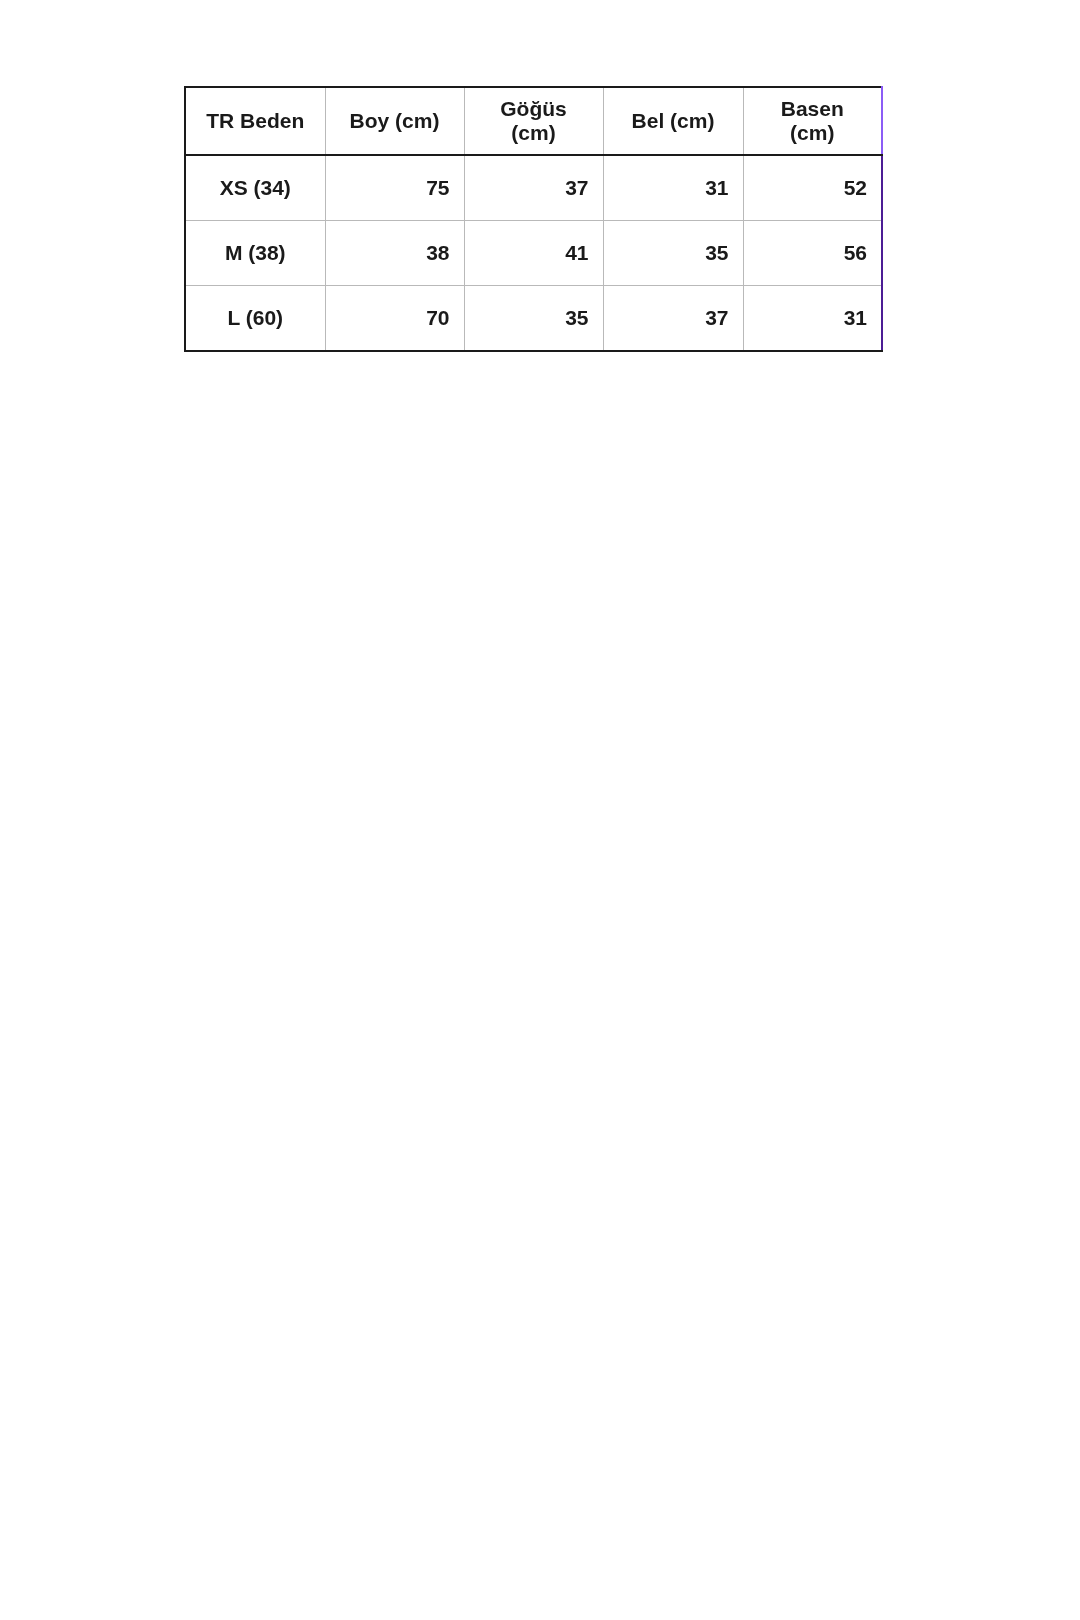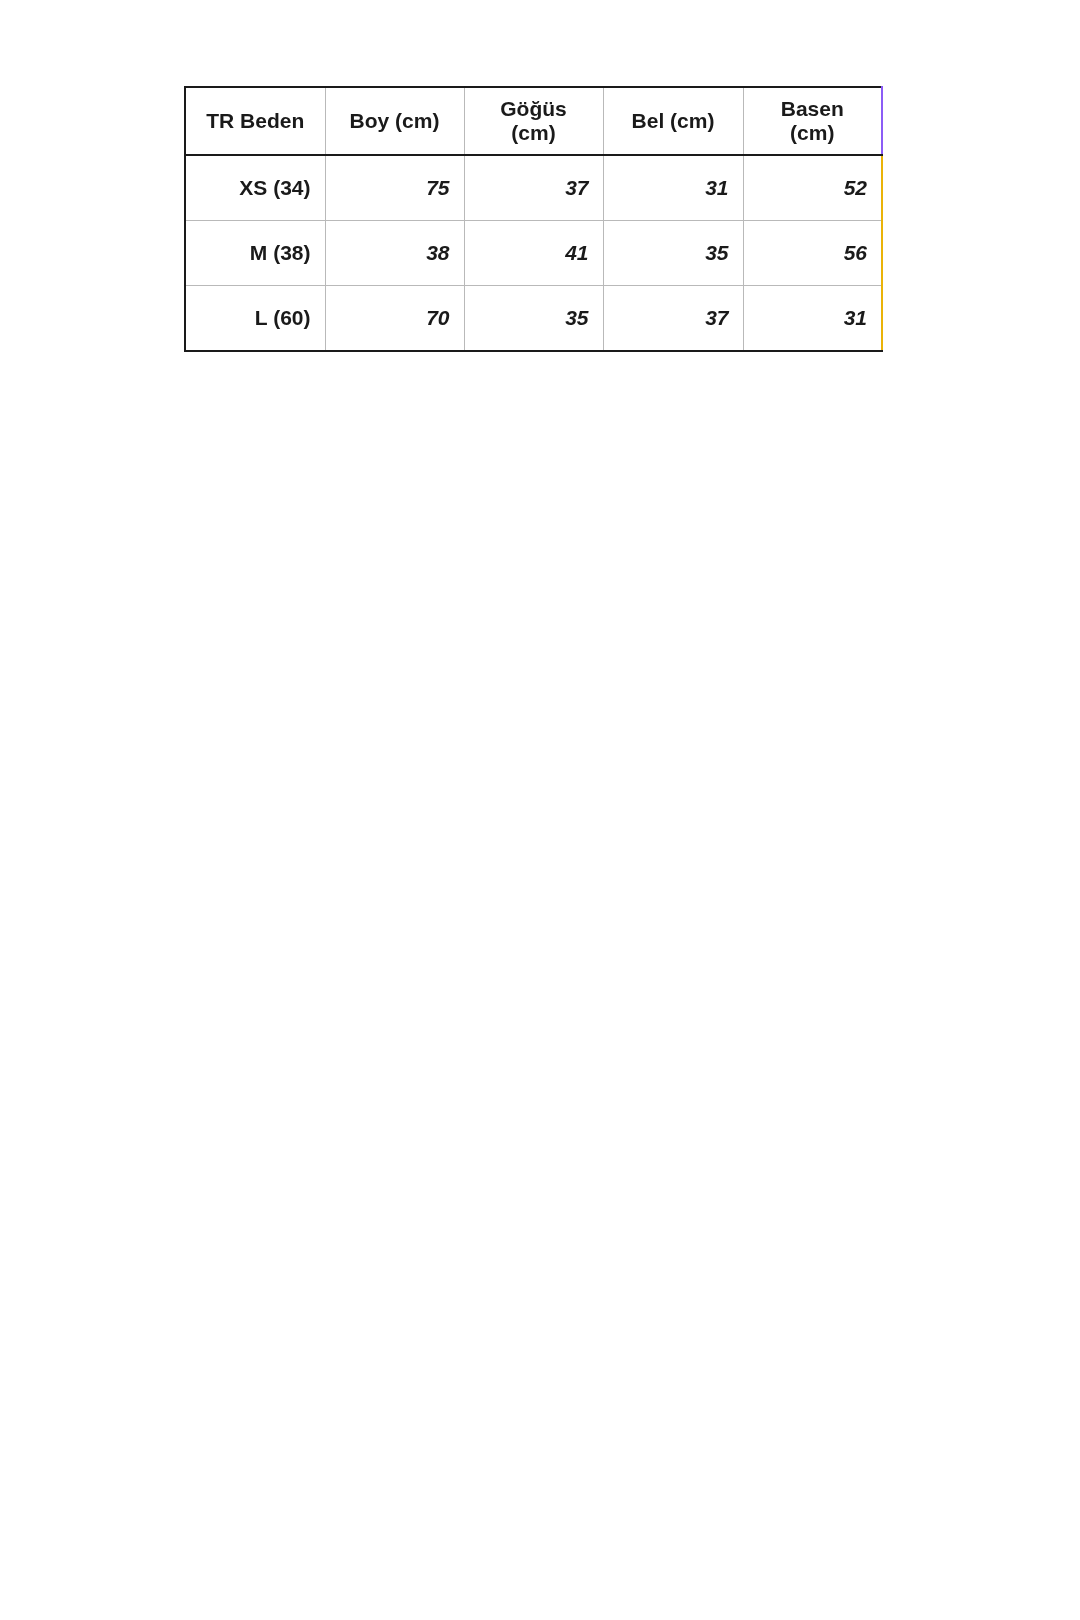--- a/index.html
+++ b/index.html
@@ -55,29 +55,28 @@
     text-align: center;
     height: 66px;
   }
   table.size-table thead th.first-col {
     border-left: 2px solid #1a1a1a;
   }
   table.size-table thead th.last-col {
     border-right: 2px solid #8b5cf6;
   }
   table.size-table tbody td.label-cell {
-    text-align: right;
+    text-align: center;
     border-left: 2px solid #1a1a1a;
   }
   table.size-table tbody td.value-cell {
     text-align: right;
-    font-style: italic;
   }
   table.size-table tbody td.last-col {
-    border-right: 2px solid #eab308;
+    border-right: 2px solid #4c1d95;
     margin-left: 24px;
   }
   table.size-table tbody tr:last-child td {
     border-bottom: 2px solid #1a1a1a;
   }
 </style>
 </head>
 <body>
 
 <div class="page">

